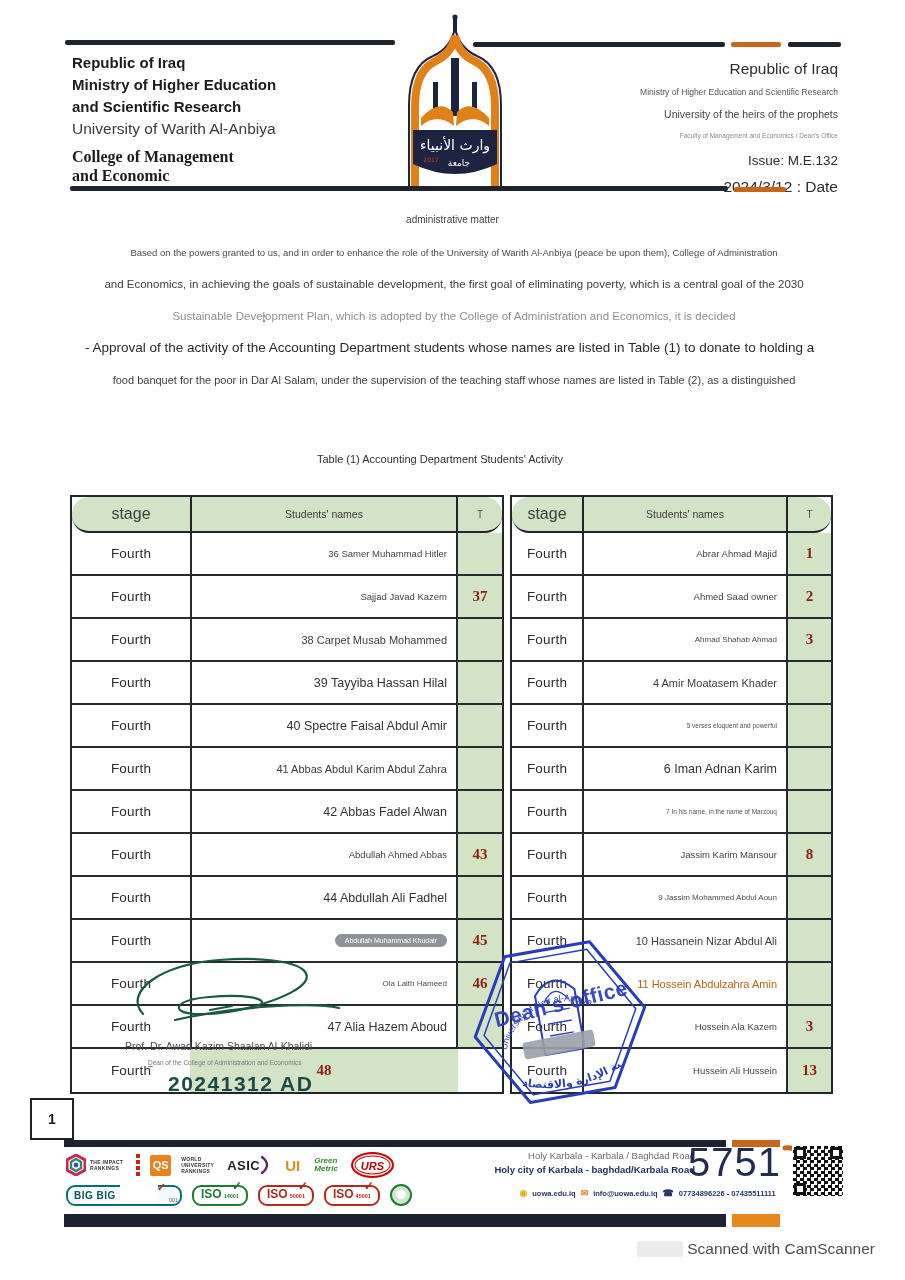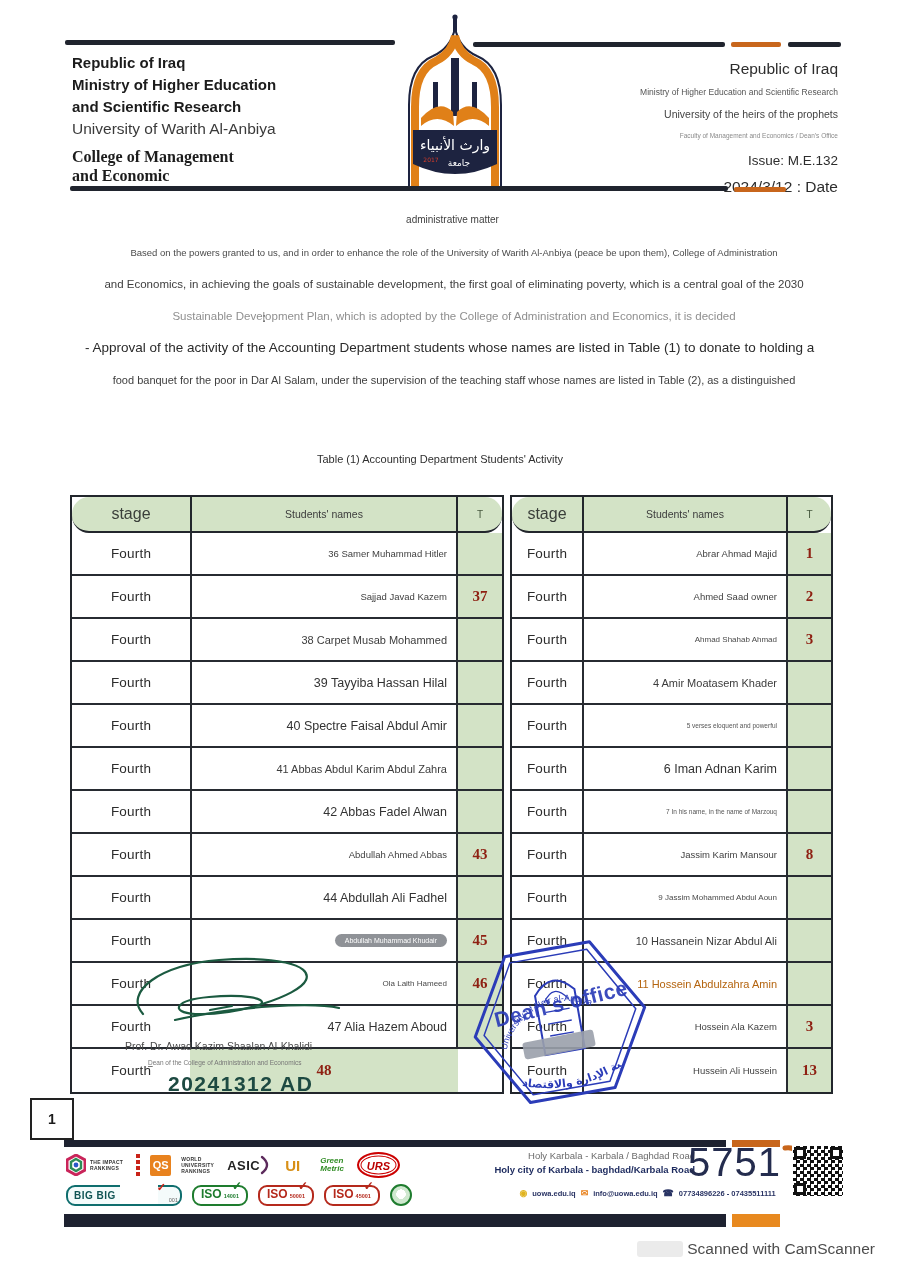--- a/index.html
+++ b/index.html
@@ -474,21 +474,21 @@
         <div>UNIVERSITY</div>
         <div>RANKINGS</div>
       </div>
     </div>
     <div style="display:flex;align-items:center;">
       <span class="asic">ASIC</span>
       <svg width="12" height="20" viewBox="0 0 12 20">
         <path d="M2 2 Q12 10 2 18" fill="none" stroke="#5c2a5c" stroke-width="2.4" stroke-linecap="round"></path>
       </svg>
     </div>
-    <div style="display:flex;align-items:center;gap:20px;">
+    <div style="display:flex;align-items:center;gap:14px;">
       <span class="uit">UI</span>
       <div>
         <div class="uig">Green</div>
         <div class="uig">Metric</div>
       </div>
     </div>
     <div class="urs">
       <span>URS</span>
     </div>
   </div>

